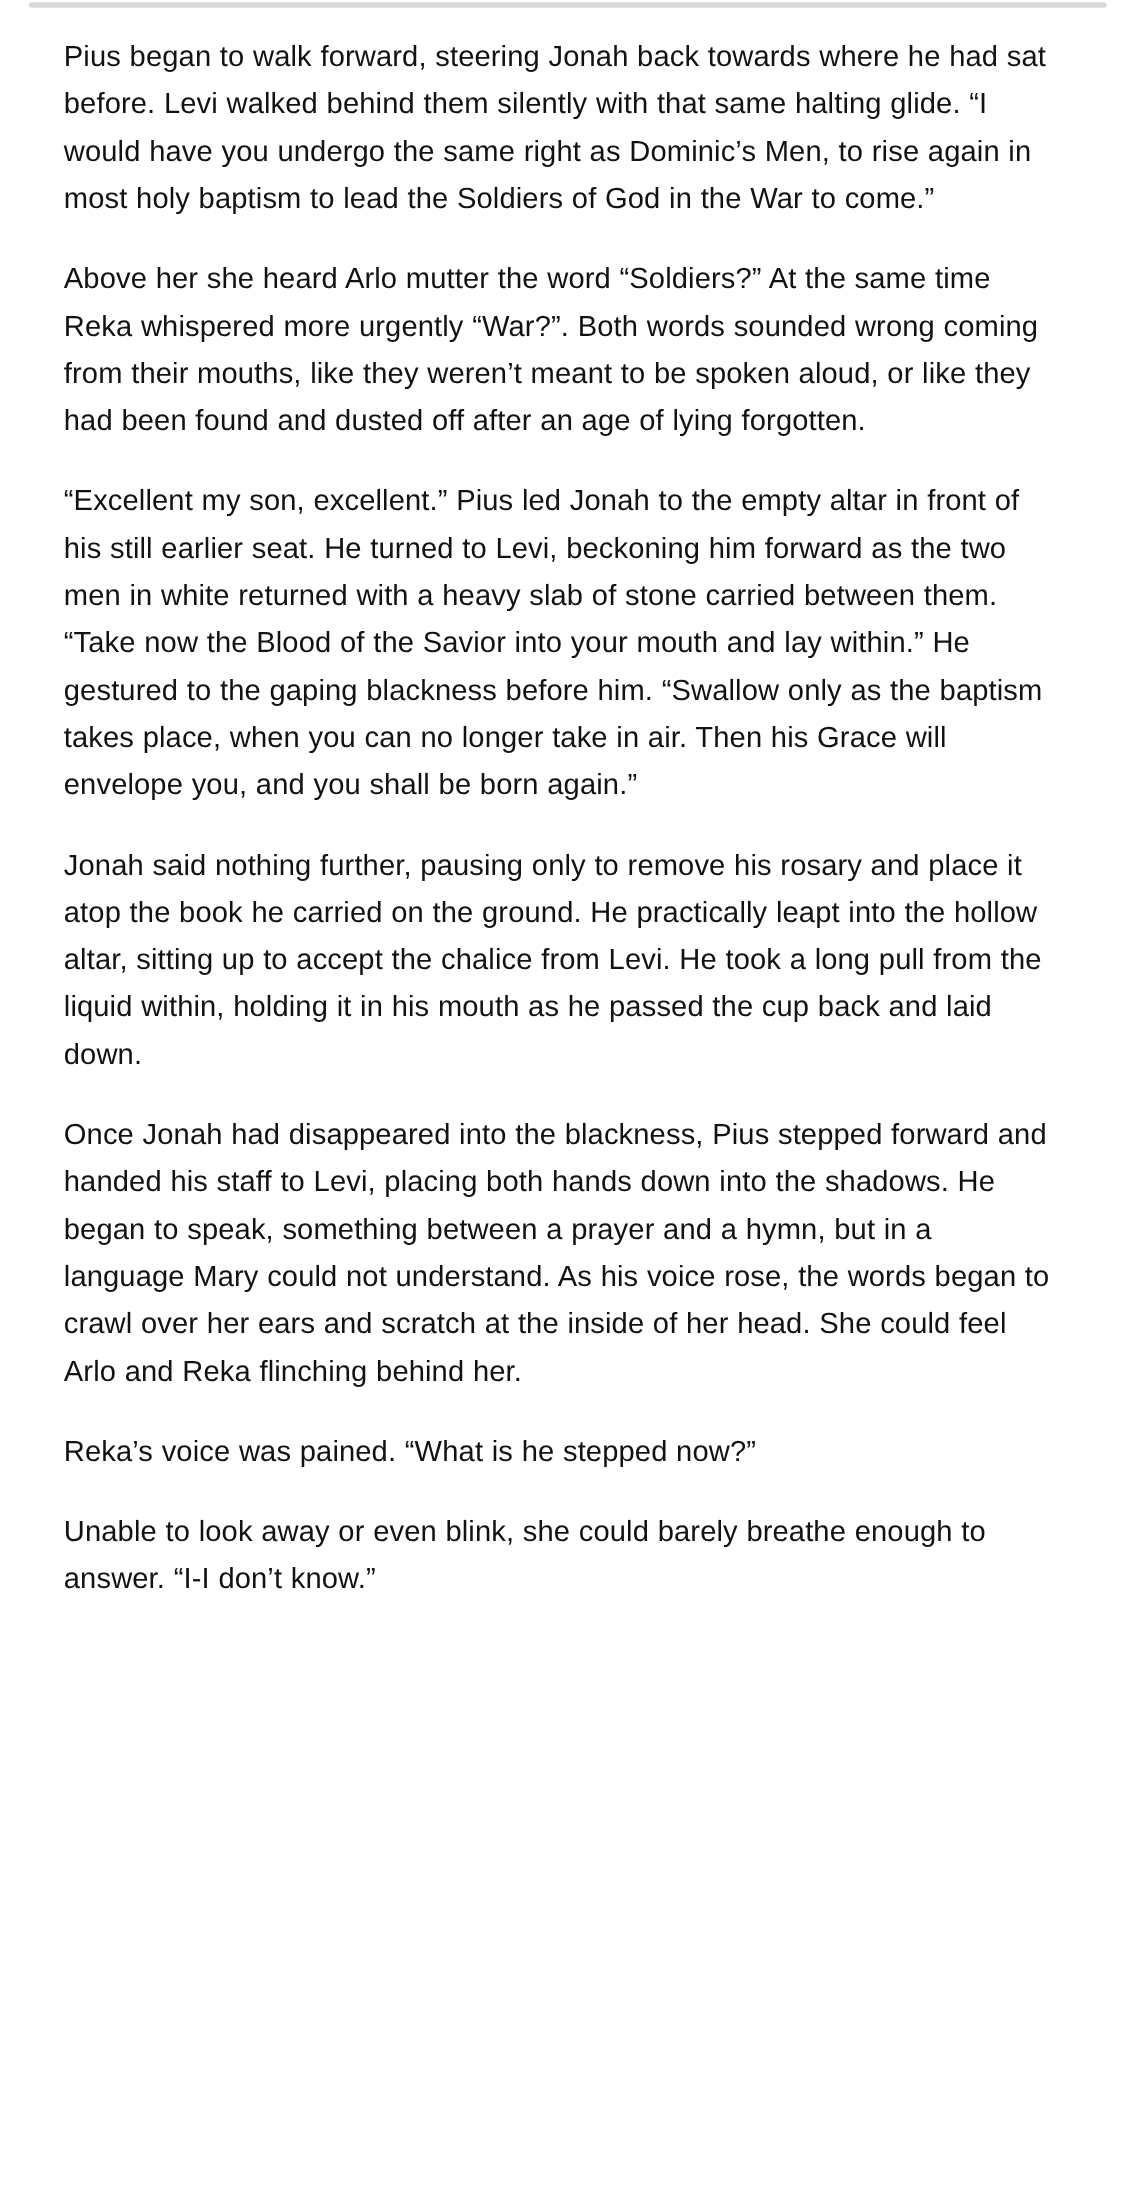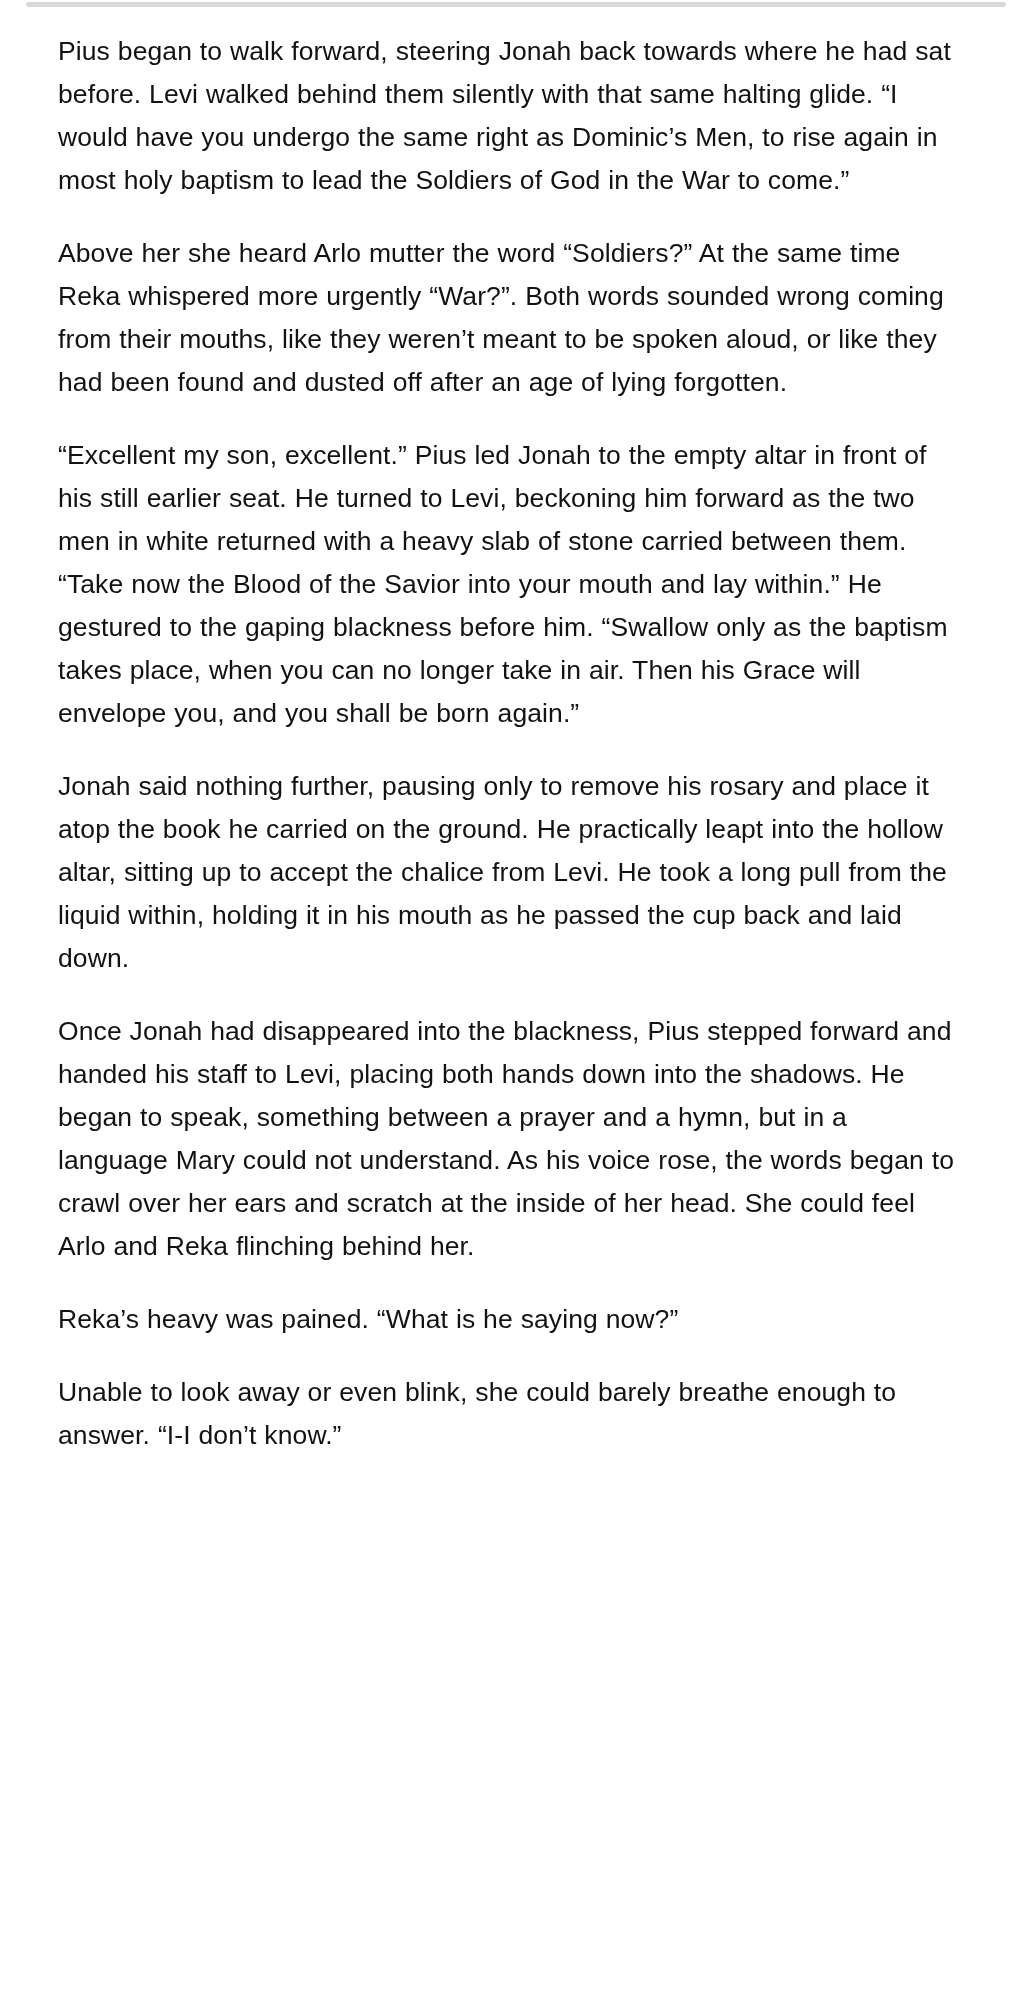--- a/index.html
+++ b/index.html
@@ -77,17 +77,17 @@
   </div>
 
   <div class="left-edge"></div>
 
   <div class="content">
     <p class="para">Pius began to walk forward, steering Jonah back towards where he had sat before. Levi walked behind them silently with that same halting glide. “I would have you undergo the same right as Dominic’s Men, to rise again in most holy baptism to lead the Soldiers of God in the War to come.”</p>
     <p class="para">Above her she heard Arlo mutter the word “Soldiers?” At the same time Reka whispered more urgently “War?”. Both words sounded wrong coming from their mouths, like they weren’t meant to be spoken aloud, or like they had been found and dusted off after an age of lying forgotten.</p>
     <p class="para">“Excellent my son, excellent.” Pius led Jonah to the empty altar in front of his still earlier seat. He turned to Levi, beckoning him forward as the two men in white returned with a heavy slab of stone carried between them. “Take now the Blood of the Savior into your mouth and lay within.” He gestured to the gaping blackness before him. “Swallow only as the baptism takes place, when you can no longer take in air. Then his Grace will envelope you, and you shall be born again.”</p>
     <p class="para">Jonah said nothing further, pausing only to remove his rosary and place it atop the book he carried on the ground. He practically leapt into the hollow altar, sitting up to accept the chalice from Levi. He took a long pull from the liquid within, holding it in his mouth as he passed the cup back and laid down.</p>
     <p class="para">Once Jonah had disappeared into the blackness, Pius stepped forward and handed his staff to Levi, placing both hands down into the shadows. He began to speak, something between a prayer and a hymn, but in a language Mary could not understand. As his voice rose, the words began to crawl over her ears and scratch at the inside of her head. She could feel Arlo and Reka flinching behind her.</p>
-    <p class="para">Reka’s heavy was pained. “What is he saying now?”</p>
+    <p class="para">Reka’s voice was pained. “What is he stepped now?”</p>
     <p class="para">Unable to look away or even blink, she could barely breathe enough to answer. “I-I don’t know.”</p>
   </div>
 
 </div>
 
 </body></html>

